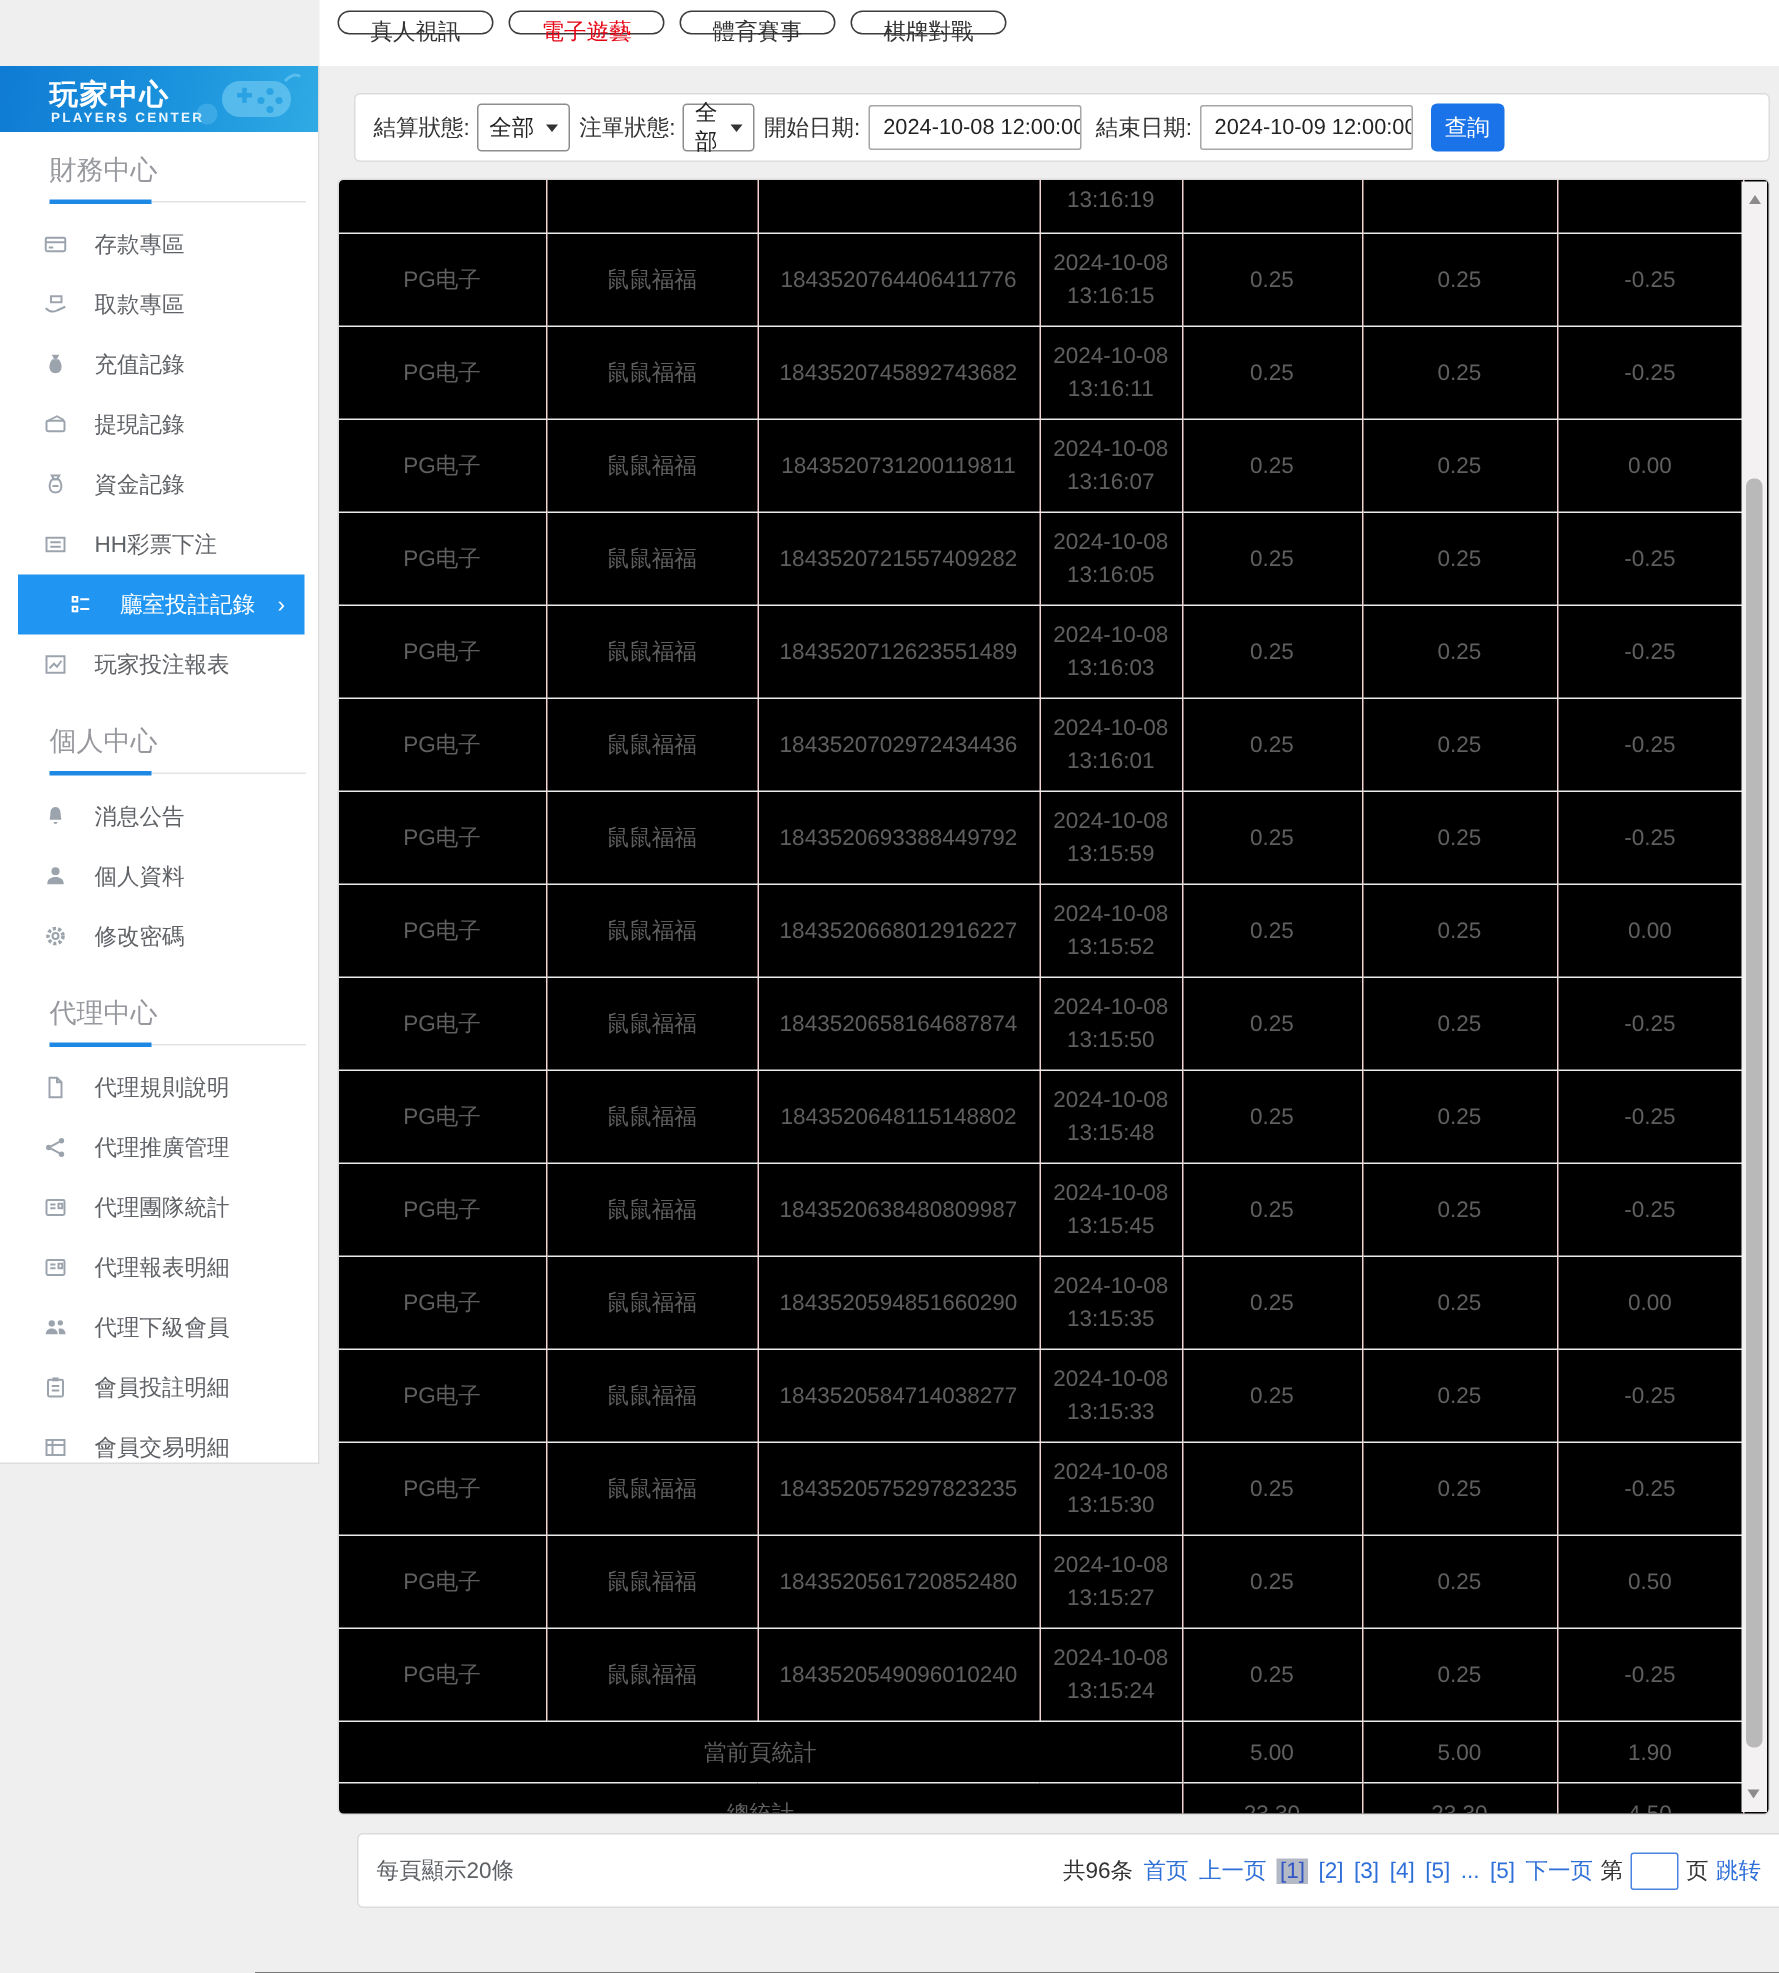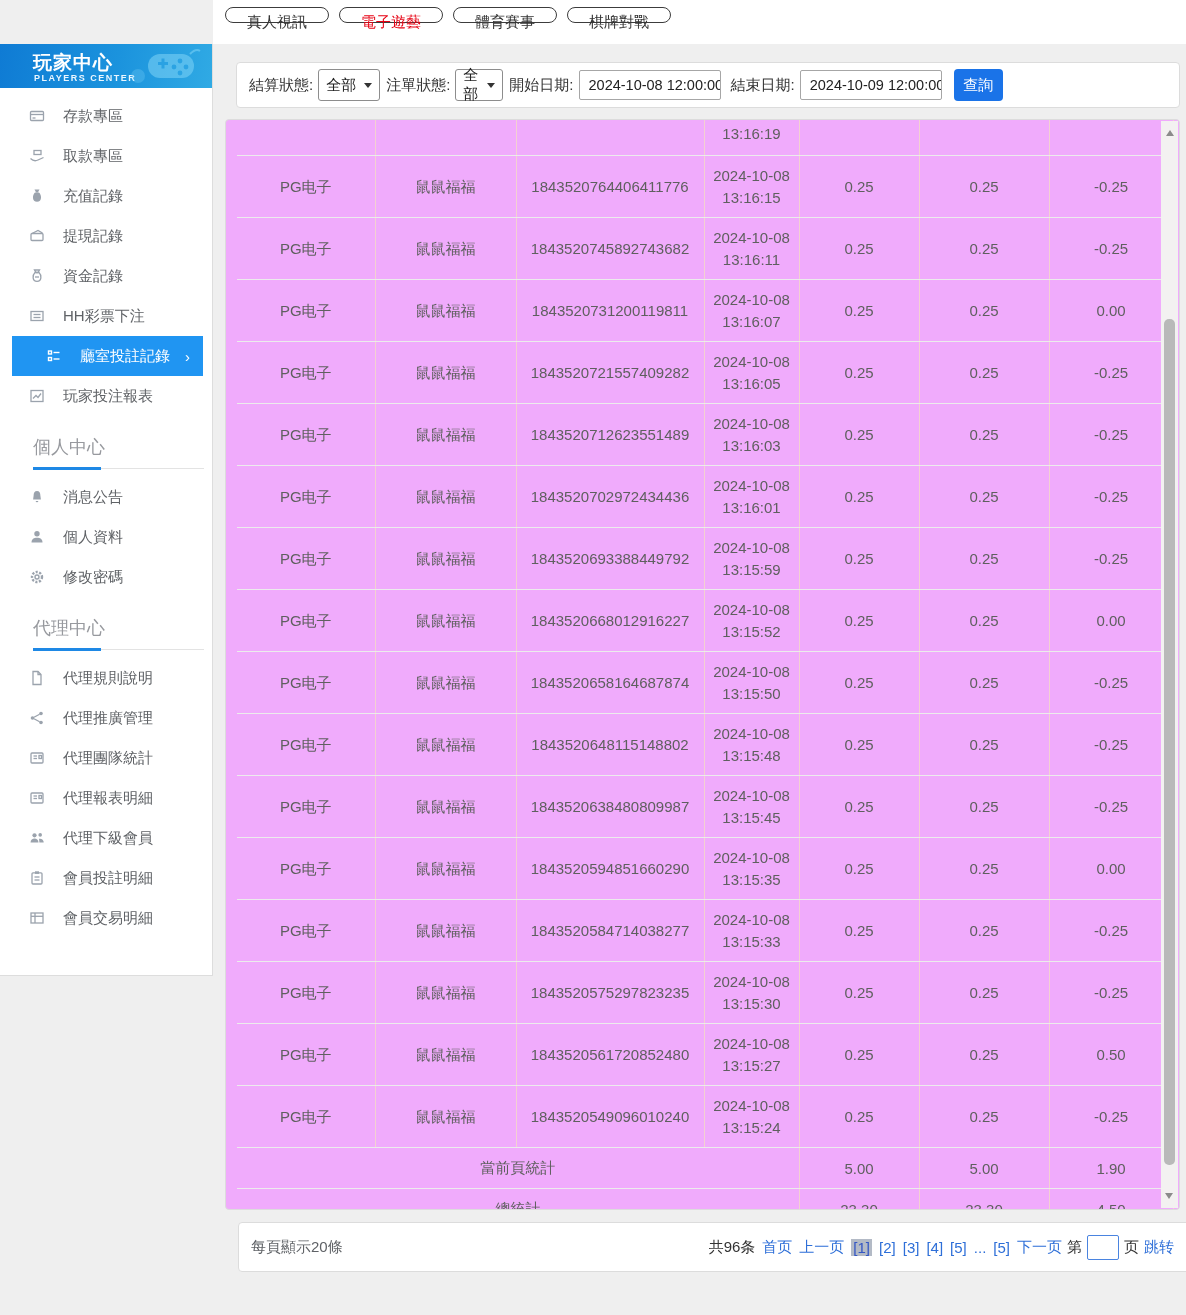--- a/index.html
+++ b/index.html
@@ -61,22 +61,22 @@
   .dinput{
     width:142px;height:30px;border:1px solid #a6a6a6;border-radius:2px;font-size:14.5px;color:#222;
     padding:0 0 0 9px;box-sizing:border-box;margin-right:10px;font-family:"Liberation Sans",sans-serif;
   }
   .search-btn{
     margin-left:2px;width:49px;height:32px;background:#1a73e8;color:#fff;border:none;border-radius:4px;
     font-size:15px;cursor:pointer;font-family:"Liberation Sans",sans-serif;
   }
   
   .table-panel{
-    position:absolute;left:225px;top:119px;width:955px;height:1091px;background:#f0abfc;
-    border:1px solid #dcdcdc;border-radius:4px;box-sizing:border-box;overflow:hidden;padding-left:11px;
+    position:absolute;left:225px;top:119px;width:955px;height:1091px;background:#000000;
+    border:1px solid #dcdcdc;border-radius:4px;box-sizing:border-box;overflow:hidden;
   }
   table.bet{border-collapse:collapse;table-layout:fixed;width:936px;}
   table.bet td{
     border-right:1px solid #f3d1d1;border-bottom:1px solid #ececec;
     text-align:center;color:#5f5f5f;font-size:15px;padding:0;overflow:hidden;
   }
   tr.r td{height:61px;line-height:22px;}
   tr.partial td{height:32px;vertical-align:top;padding-top:3px;line-height:22px;}
   tr.sum td{height:40px;}
   
@@ -126,20 +126,21 @@
         <rect x="31.5" y="10.5" width="3" height="10"></rect>
         <circle cx="50" cy="13" r="2.4"></circle>
         <circle cx="56" cy="19" r="2.4"></circle>
         <circle cx="44" cy="19" r="2.4"></circle>
         <circle cx="50" cy="25" r="2.4"></circle>
       </g>
       <path d="M60 6 Q66 0 70 3" stroke="#7fd4f7" stroke-width="2" fill="none"></path>
     </svg>
   </div>
 
+  <div class="sec">財務中心</div>
   <div class="menu">
     <div class="mi">
       <span class="ic">
           <svg viewBox="0 0 16 16">
             <g stroke="currentColor" fill="none" stroke-width="1.3">
               <rect x="1.5" y="3.5" width="13" height="9" rx="1"></rect>
               <line x1="1.5" y1="6.5" x2="14.5" y2="6.5"></line>
               <line x1="3.5" y1="10" x2="6.5" y2="10"></line>
             </g>
           </svg>

